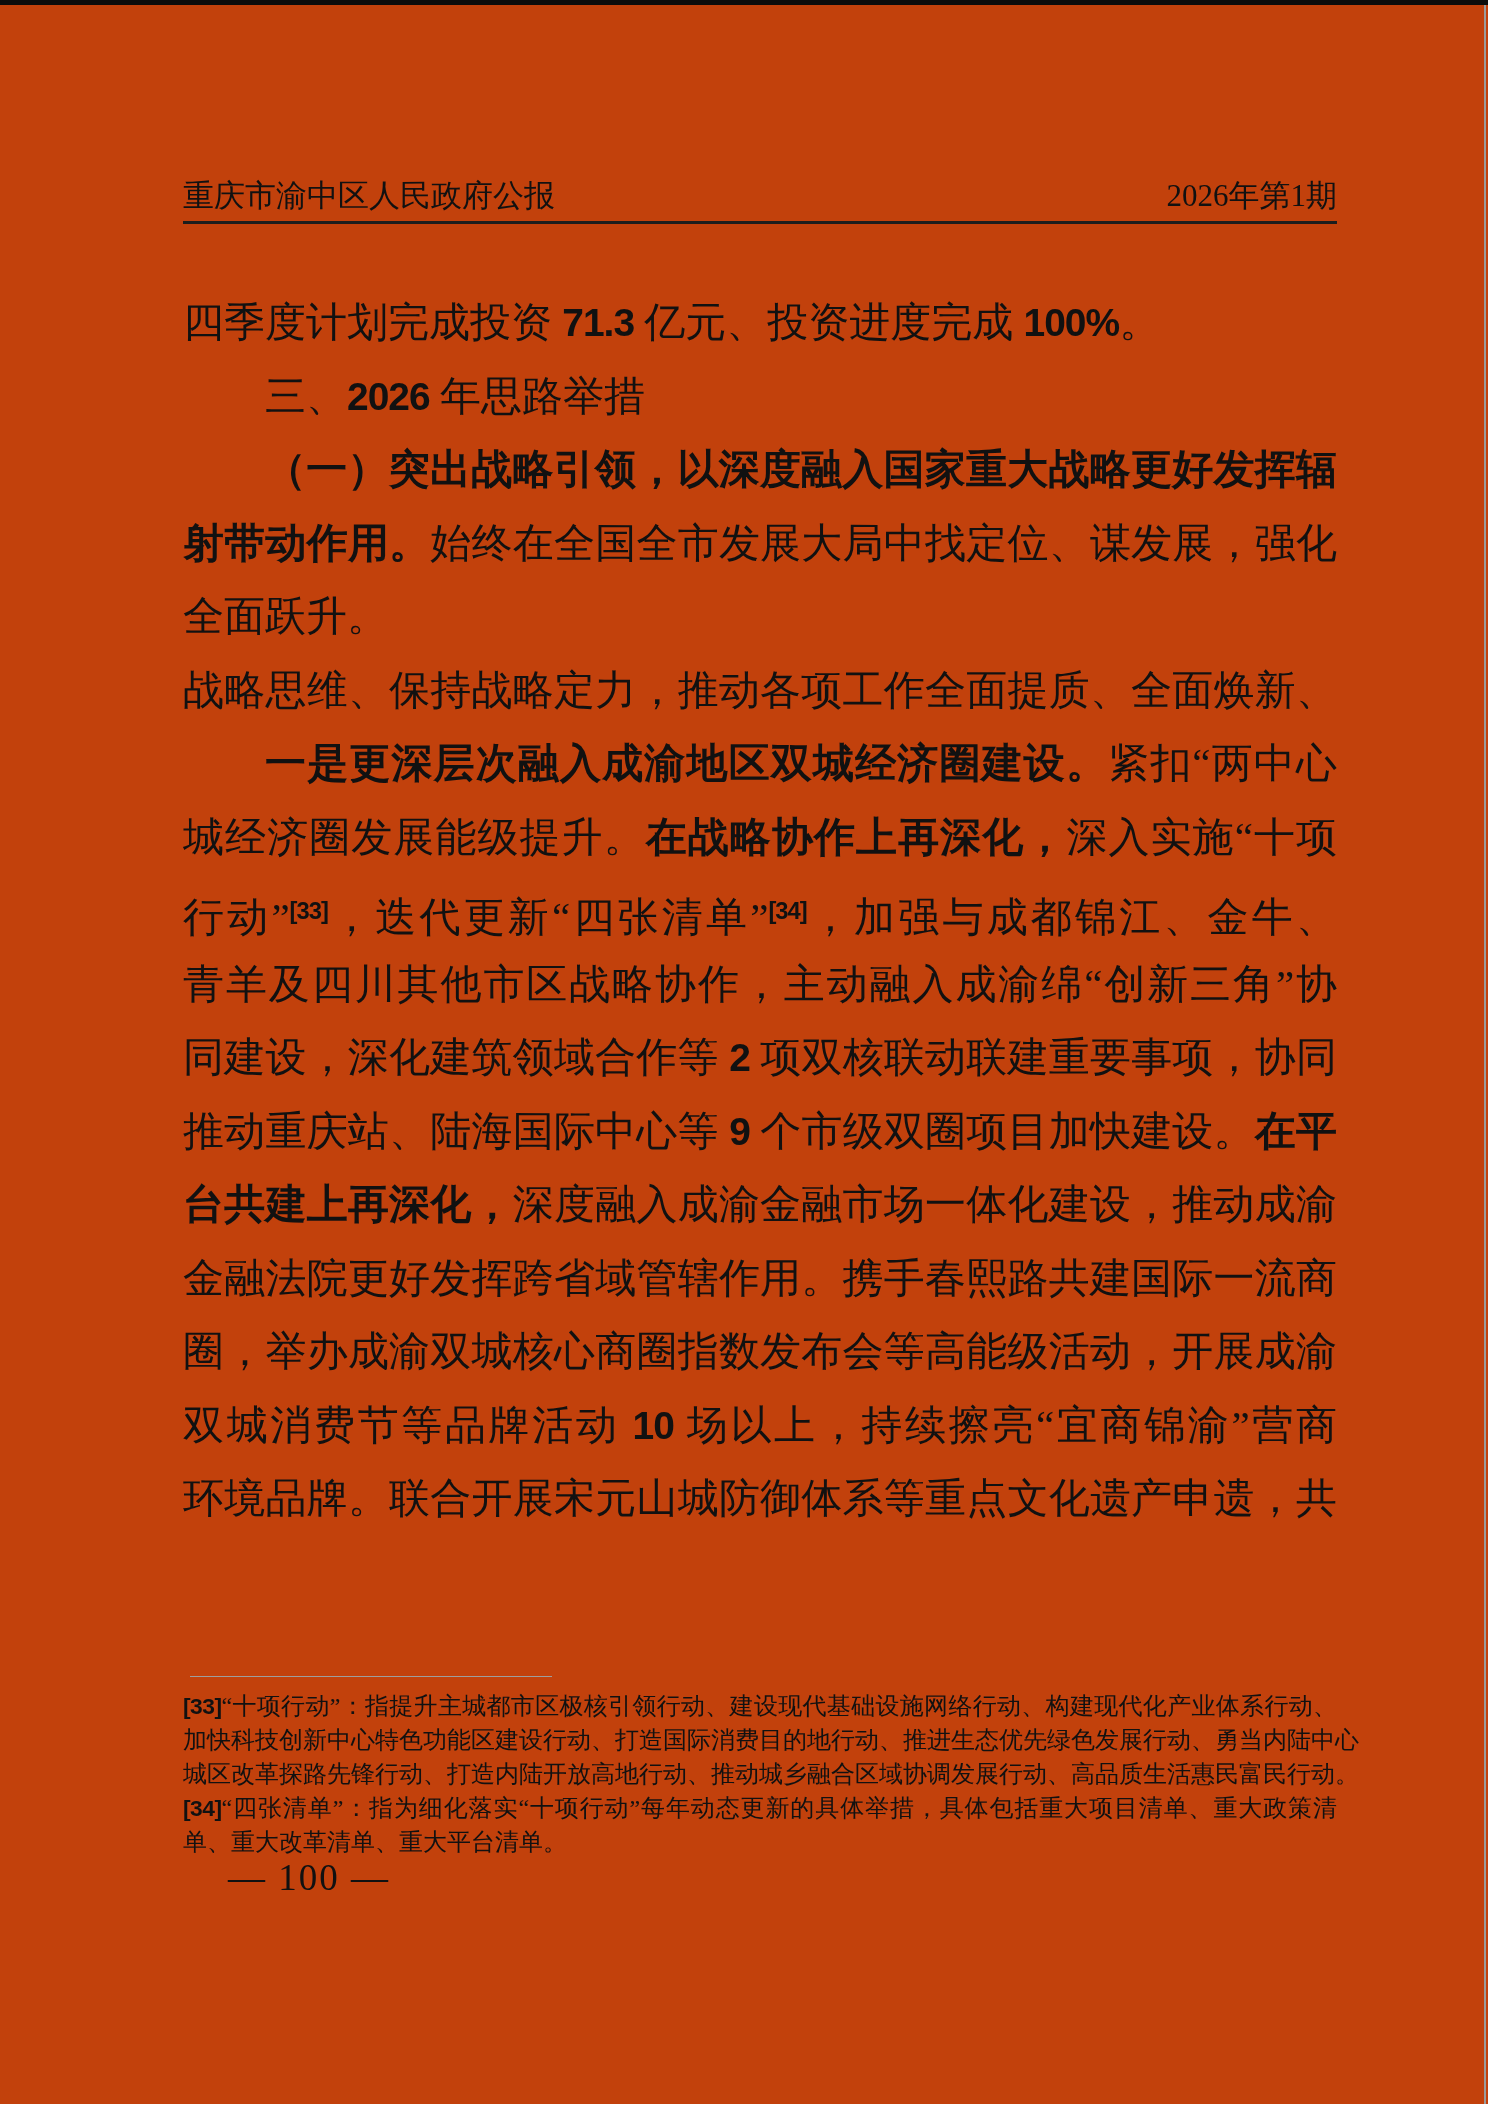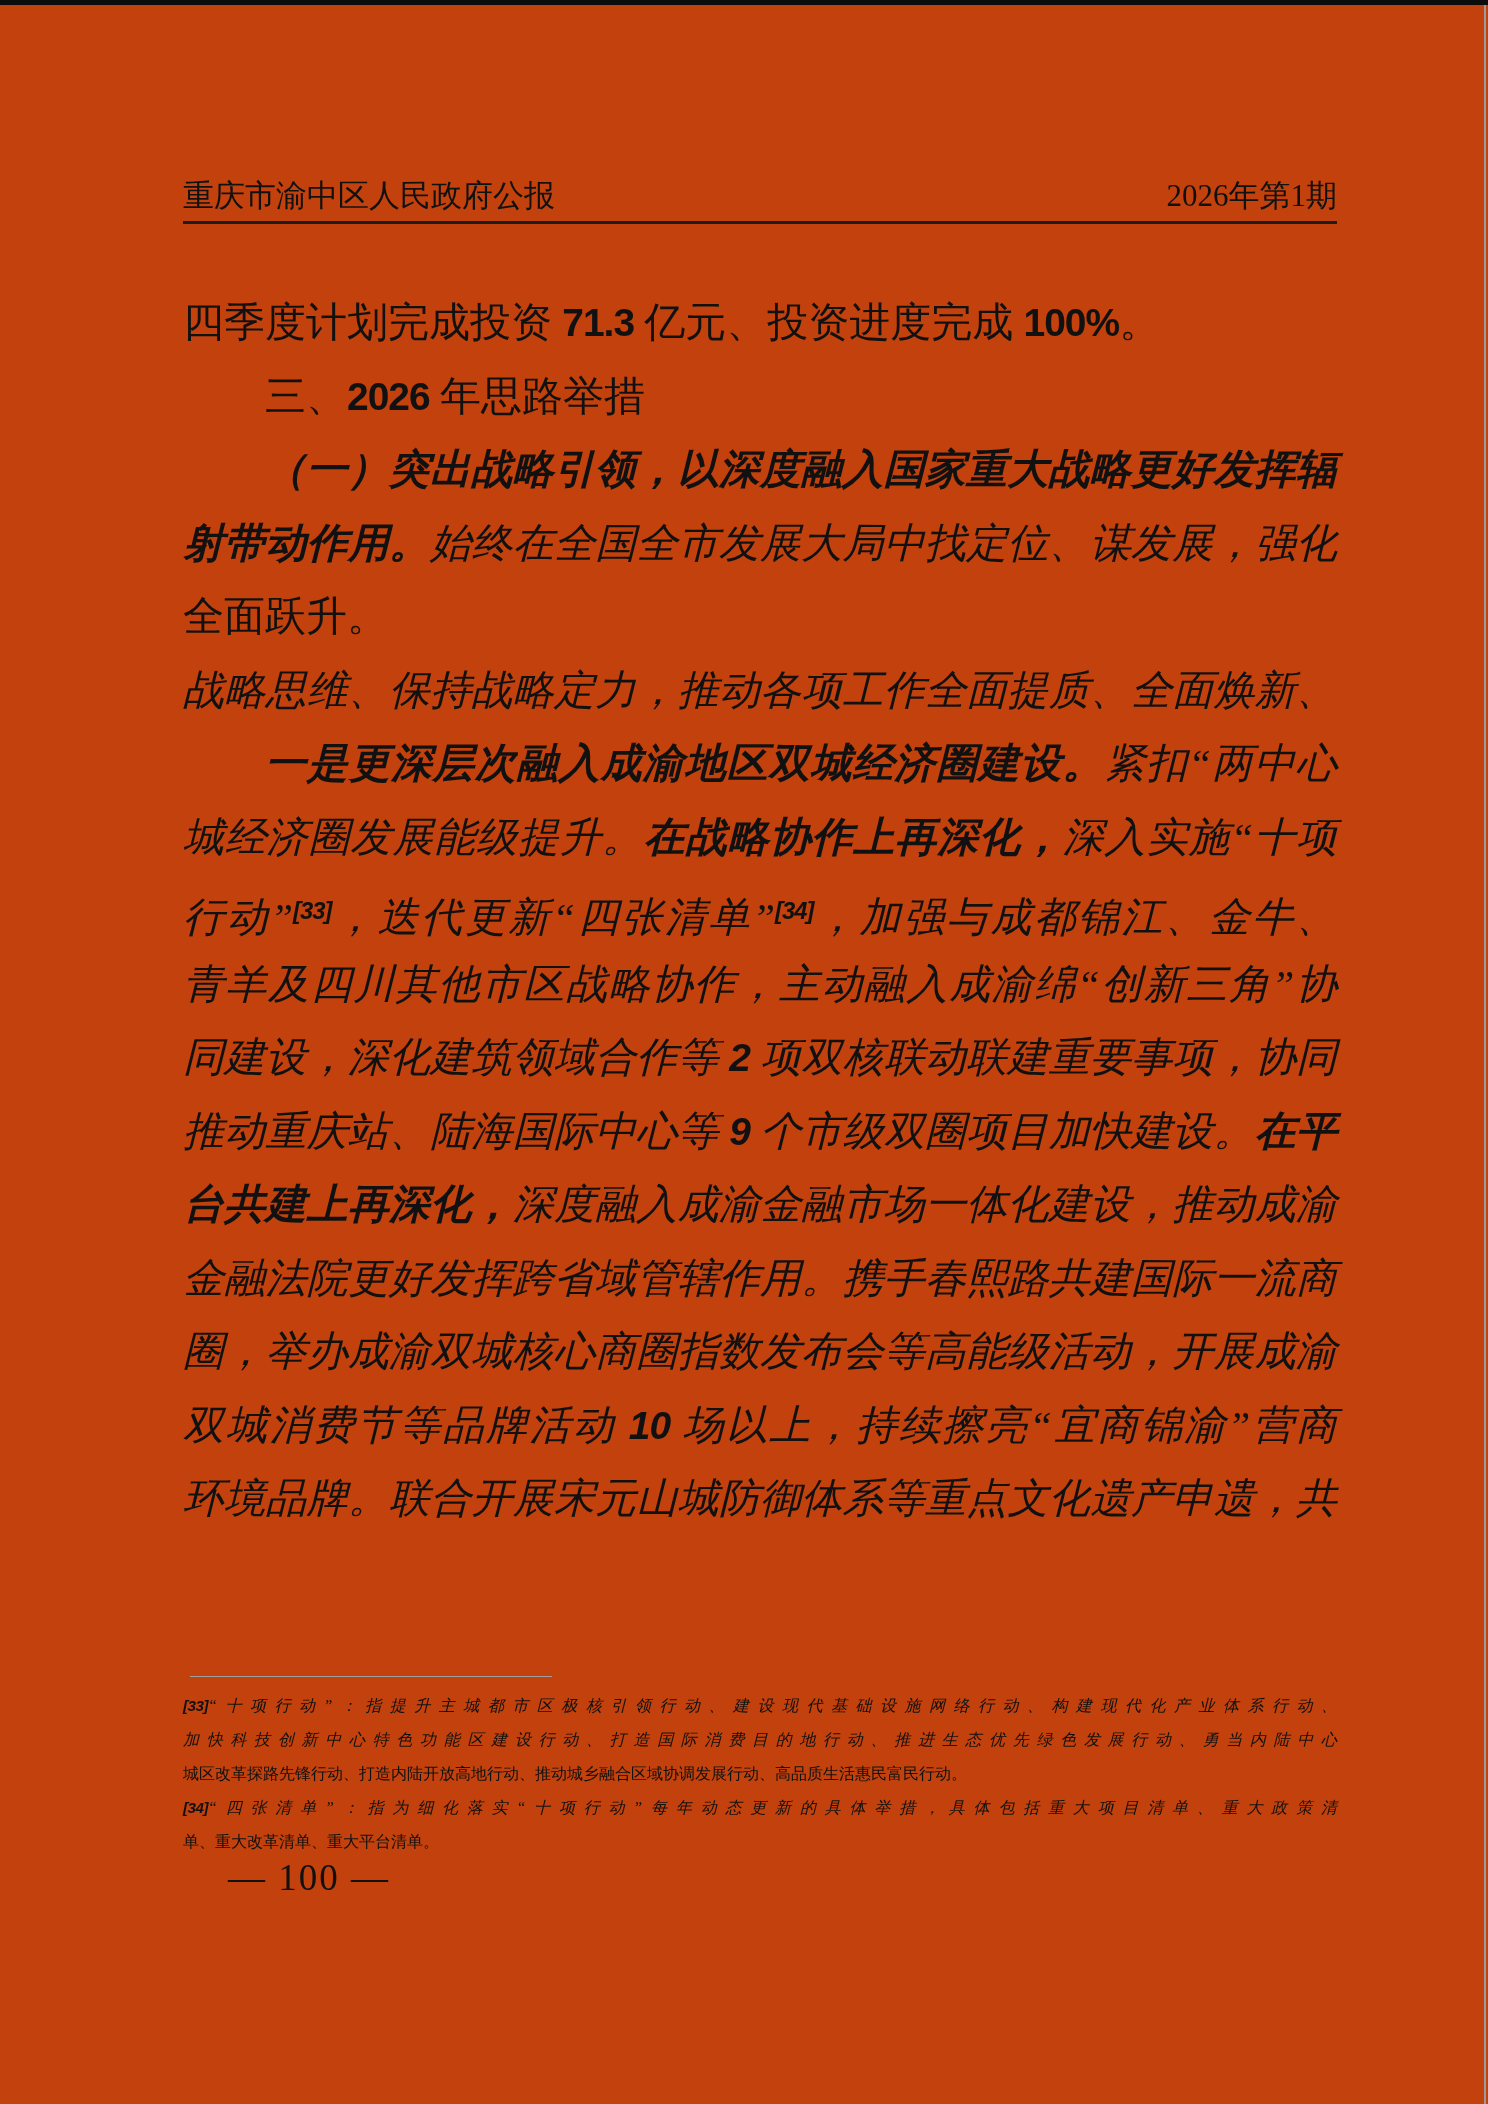--- a/index.html
+++ b/index.html
@@ -16,31 +16,31 @@
 
   .masthead{
     position:absolute;left:183px;top:176px;width:1154px;
     display:flex;justify-content:space-between;align-items:baseline;
     font-size:31px;line-height:40px;white-space:nowrap;
   }
   .mastrule{position:absolute;left:183px;top:221px;width:1154px;height:3px;background:#1d1d1d;}
 
   .bodytext{position:absolute;left:183px;top:286px;width:1154px;}
   .bodytext .tline{height:73.5px;line-height:73.5px;font-size:41px;white-space:nowrap;}
-  .tline.jst{white-space:normal;text-align:justify;text-align-last:justify;font-style:italic;}
+  .tline.jst{white-space:normal;text-align:justify;text-align-last:justify;}
   .tline.ind{padding-left:82px;}
 
   .sg-n{font-weight:400;}
   .sg-b{font-weight:700;}
   .sg-d{font-family:"Liberation Sans","DejaVu Sans",sans-serif;font-weight:700;font-size:0.95em;letter-spacing:-1px;}
   .sg-s{font-family:"Liberation Sans","DejaVu Sans",sans-serif;font-weight:700;font-size:0.58em;vertical-align:0.52em;letter-spacing:-1px;}
 
   .fsep{position:absolute;left:190px;top:1676px;width:362px;height:1px;background:#9e9e9e;}
   .footnotes{position:absolute;left:183px;top:1689px;width:1154px;}
-  .footnotes .tline{height:34px;line-height:34px;font-size:16px;white-space:nowrap;}
+  .footnotes .tline{height:34px;line-height:34px;font-size:24px;white-space:nowrap;}
   .footnotes .sg-d{letter-spacing:-0.5px;}
 
   .pagenum{
     position:absolute;left:228px;top:1858px;
     font-size:37px;line-height:40px;letter-spacing:2px;white-space:nowrap;
   }
 </style>
 </head>
 <body>
 

